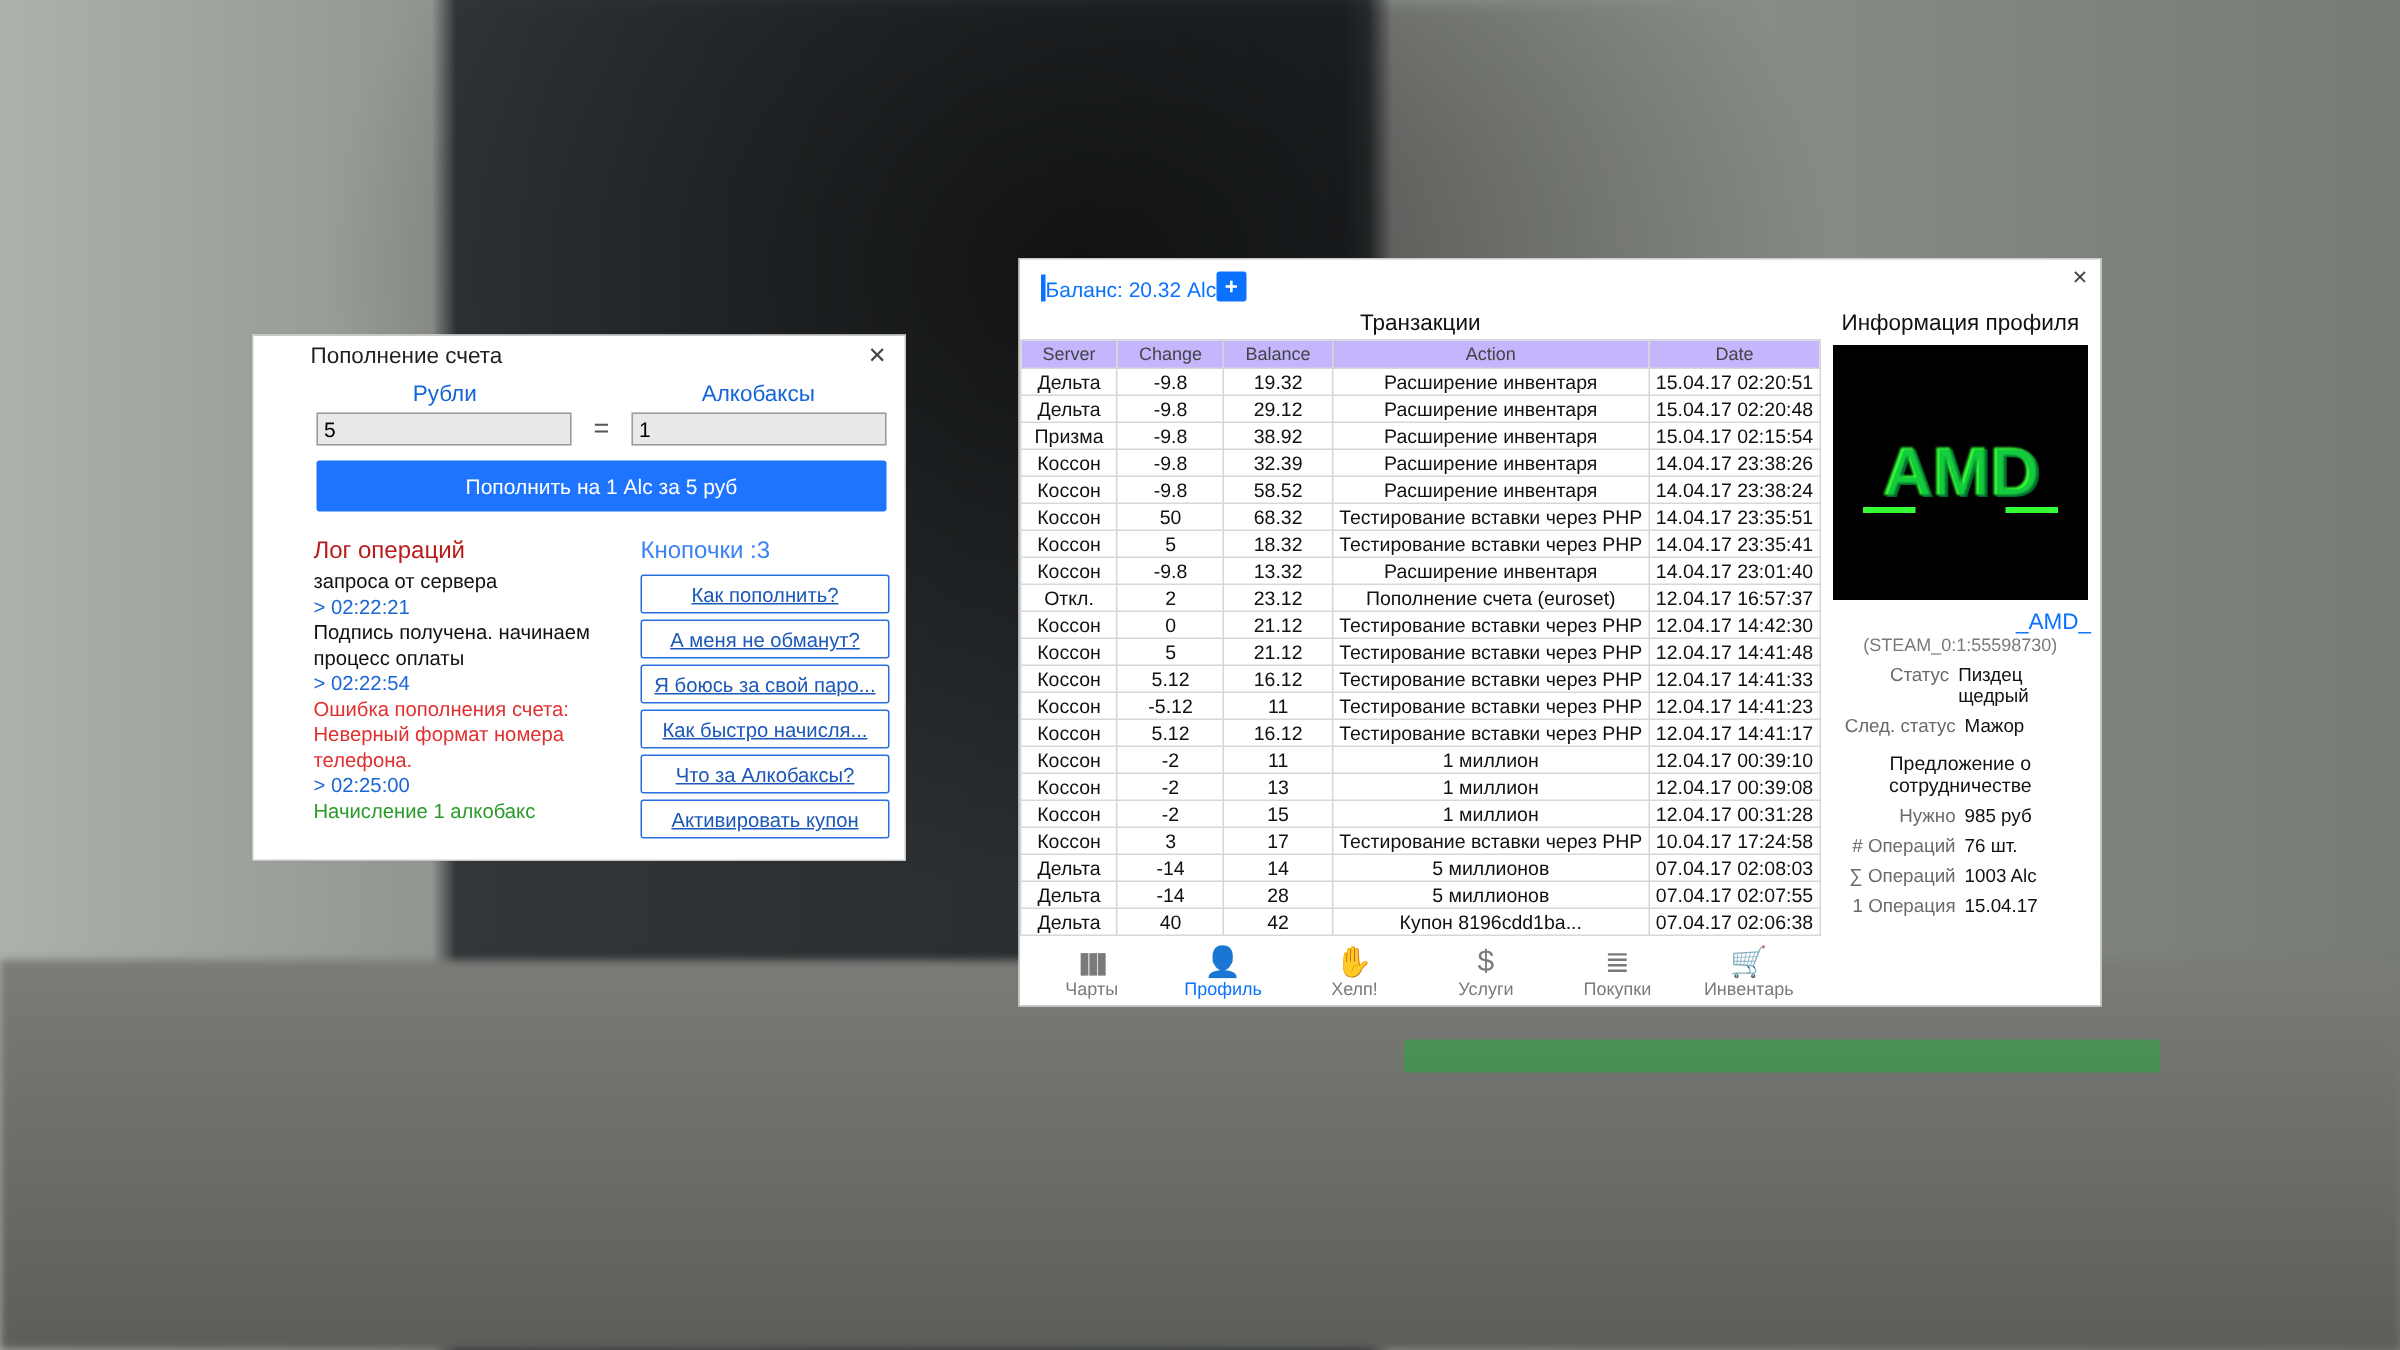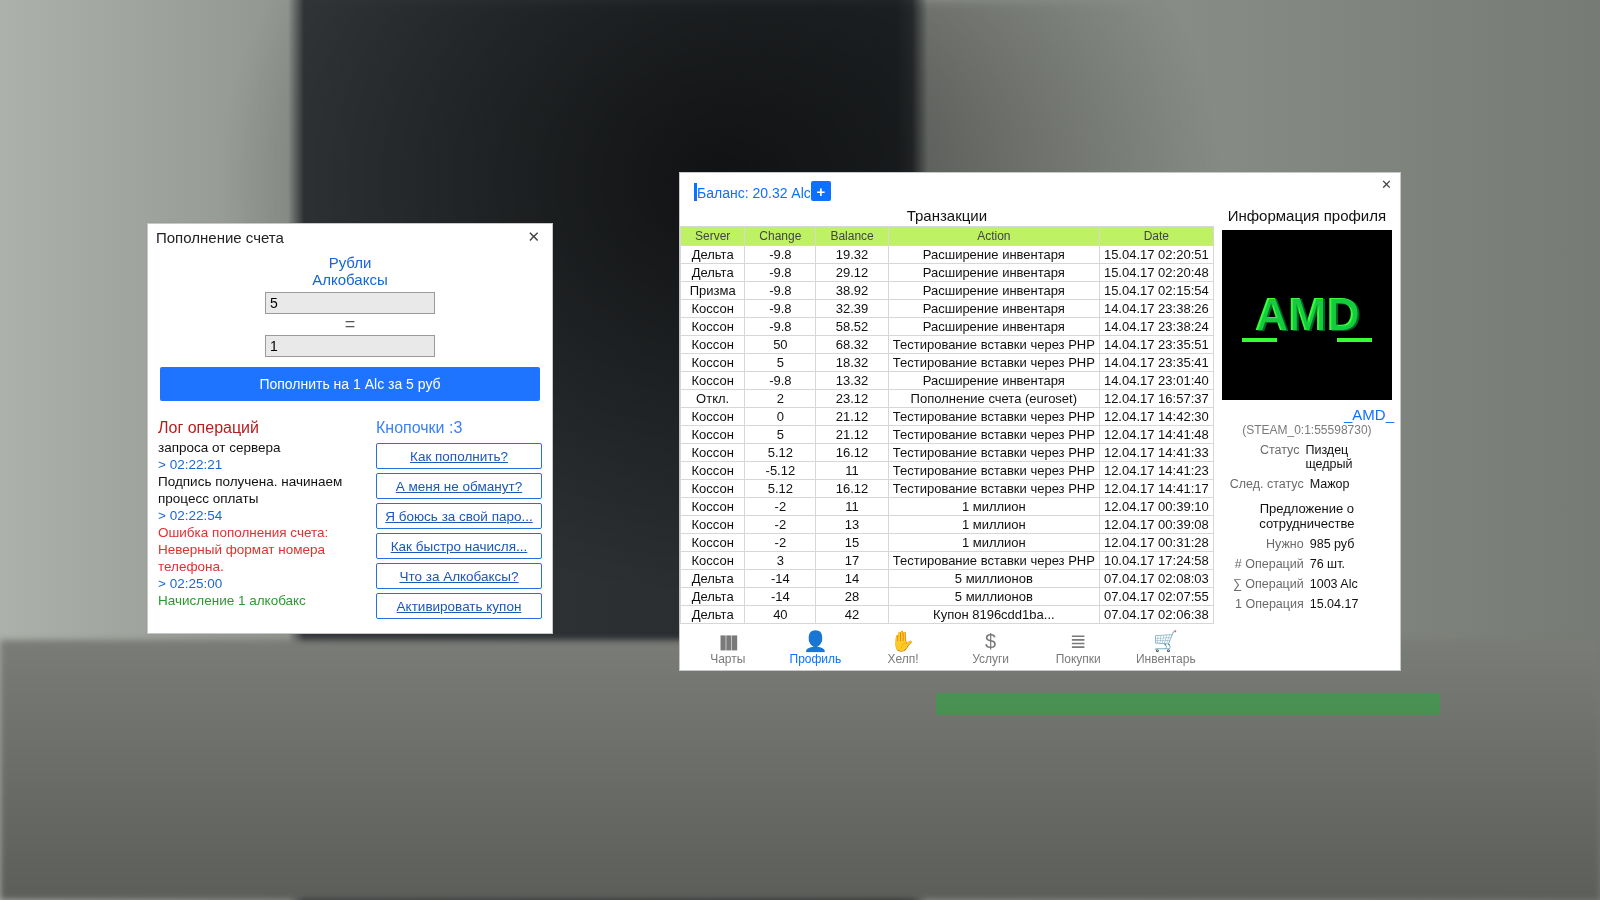--- a/index.html
+++ b/index.html
@@ -12,28 +12,29 @@
   }
   .bg { position:absolute; inset:0; background: radial-gradient(ellipse at 45% 20%, rgba(0,0,0,.6), transparent 40%); filter:blur(6px); }
   .floor { position:absolute; left:0; right:0; bottom:0; height:260px; background:linear-gradient(#7a7c77,#5c5e59); filter:blur(3px); }
   .toast {
     position:absolute; right:160px; bottom:185px; width:480px; height:22px; border-radius:3px;
     background:rgba(40,170,60,.55); color:#dff9df; font-size:12px; display:flex; align-items:center; padding:0 12px;
   }
 
   
   .popup {
-    position:absolute; left:147px; top:223px; width:404px; background:#fff; border:1px solid #c8c8c8;
+    position:absolute; left:168px; top:223px; width:404px; background:#fff; border:1px solid #c8c8c8;
     font-size:14px; color:#111;
     box-shadow:0 0 0 1px rgba(0,0,0,.02);
+    padding-left:30px;
   }
   .titlebar { display:flex; align-items:center; justify-content:space-between; padding:4px 8px 6px 8px; }
   .titlebar .title { font-size:15px; color:#222; }
   .titlebar .close { color:#444; font-size:15px; cursor:pointer; padding:0 4px; }
-  .popup .row { display:flex; justify-content:space-between; align-items:center; padding:0 12px;flex-direction:column; }
+  .popup .row { display:flex; justify-content:space-between; padding:0 12px; }
   .popup .labels { color:#1565d8; font-size:15px; padding-top:2px; padding-bottom:4px; }
   .popup .labels span { width:45%; text-align:center; }
   .popup .inputs { padding-bottom:10px; }
   .popup input[type=text] { width:160px; height:20px; border:1px solid #9a9a9a; background:#e9e9e9; font-size:14px; padding:0 4px; }
   .eq { width:24px; text-align:center; font-size:18px; color:#555; }
   .bigbtn {
     margin:0 12px 10px 12px; height:34px; background:#1f74ff; color:#fff; border:0;
     font-size:14px; cursor:pointer; border-radius:2px; width:calc(100% - 24px);
   }
   .lower { display:flex; gap:8px; padding:8px 10px 10px 10px; }
@@ -57,21 +58,21 @@
     font-size:13px; color:#111;
   }
   .panel .topbar { display:flex; align-items:flex-end; padding:4px 8px; position:relative; height:24px;}
   .panel .balance { color:#0b71ff; font-size:14px; }
   .panel .plus { width:20px; height:20px; background:#0b71ff; color:#fff; font-weight:bold; display:flex; align-items:center; justify-content:center; border-radius:2px; cursor:pointer; font-size:15px; }
   .panel .x { position:absolute; right:8px; top:4px; color:#444; cursor:pointer; }
   .panel h3 { margin:2px 0 2px 0; text-align:center; font-weight:normal; font-size:15px; }
   .grid { border-collapse:collapse; width:calc(100% - 204px); font-size:13px; }
   .content { display:flex; align-items:flex-start; }
   .gridwrap { flex:1; }
-  .grid th { font-weight:normal; color:#444; background:#bef264; border:1px solid #d7d7d7; padding:2px 14px; font-size:12px; }
+  .grid th { font-weight:normal; color:#444; background:#c4b5fd; border:1px solid #d7d7d7; padding:2px 14px; font-size:12px; }
   .grid td { border:1px solid #d7d7d7; padding:1px 4px; text-align:center; white-space:nowrap; font-size:13px; }
 
   .nav { display:flex; justify-content:space-around; padding:6px 4px 4px 4px; }
   .nav .item { text-align:center; color:#7a7a7a; font-size:12px; cursor:pointer; width:70px; }
   .nav .item.active { color:#0b71ff; }
   .nav .icon { font-size:20px; height:22px; display:flex; align-items:center; justify-content:center; }
 
   .profile { width:196px; padding:0 6px; }
   .profile h3 { font-size:15px; text-align:center; margin:2px 0 6px 0; }
   .avatar { width:170px; height:170px; margin:0 auto; background:#eab308; display:flex; align-items:center; justify-content:center; border-radius:2px; }

